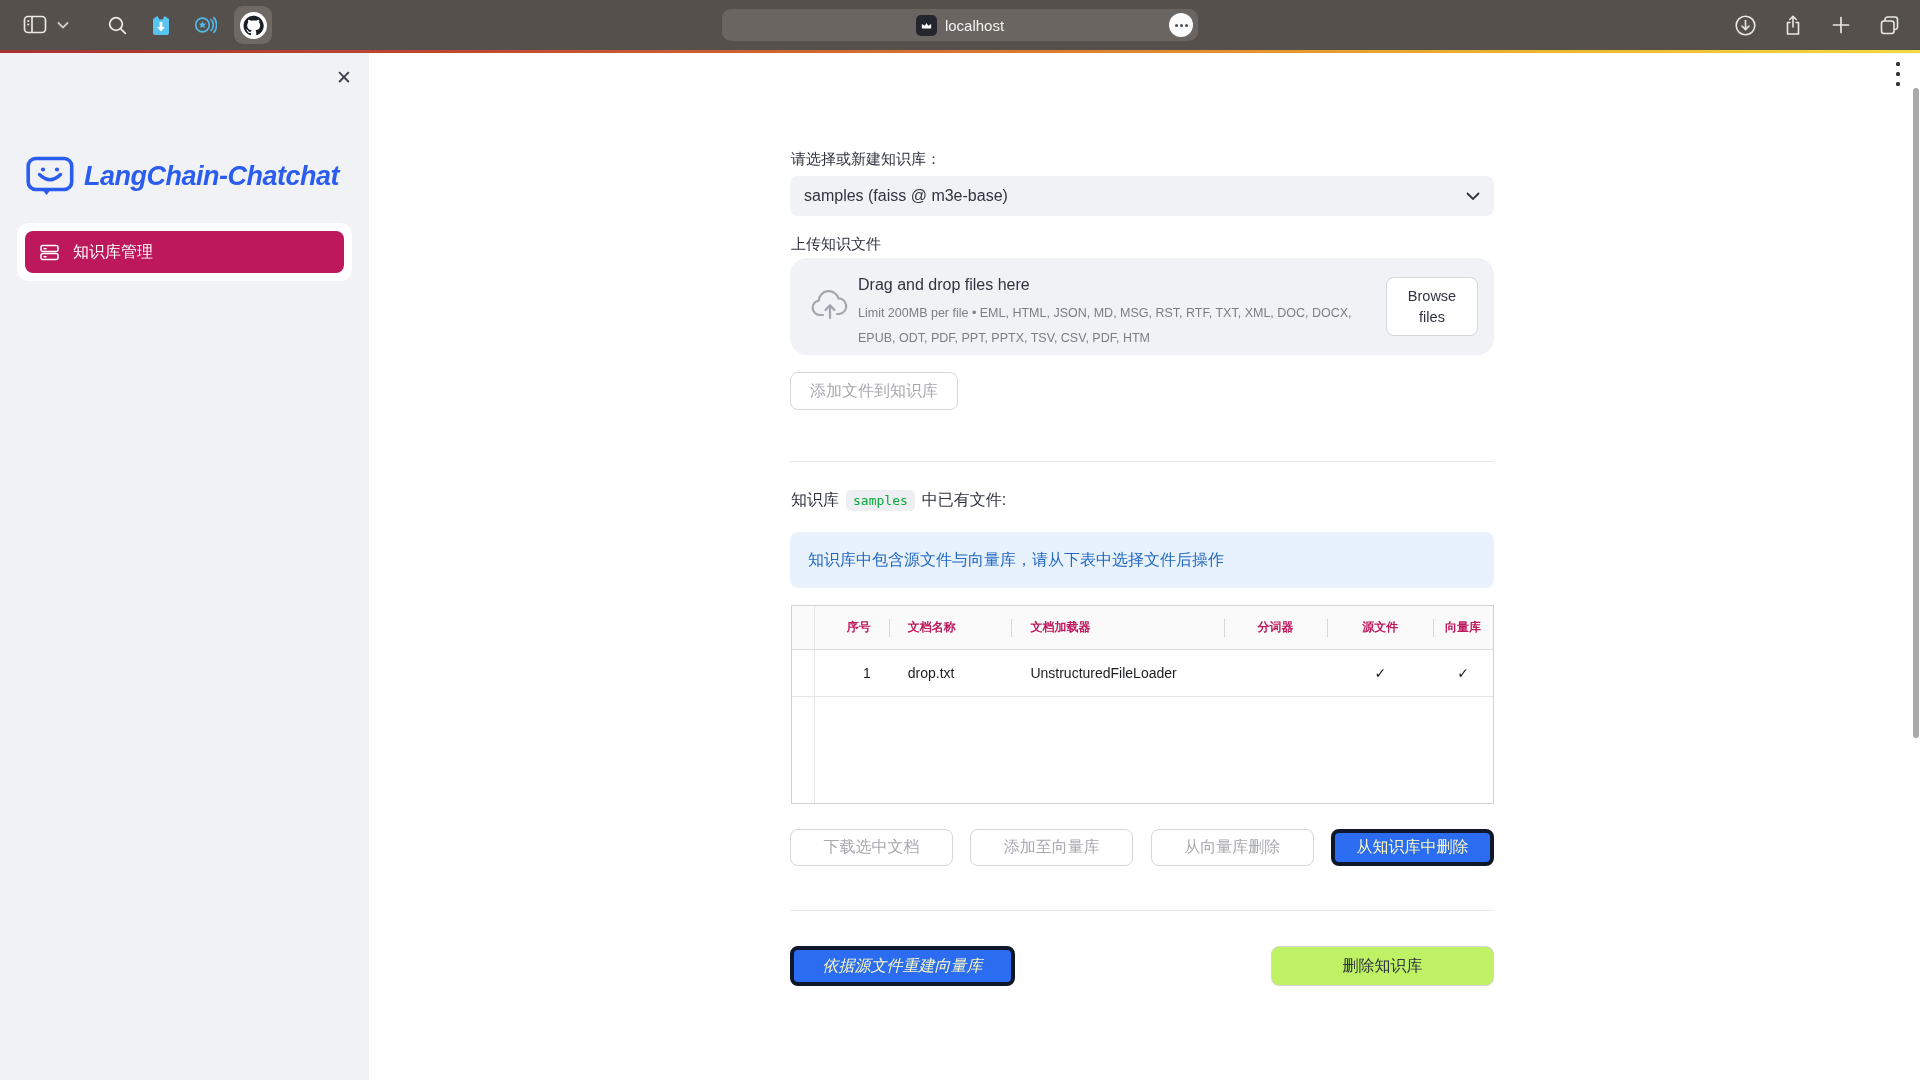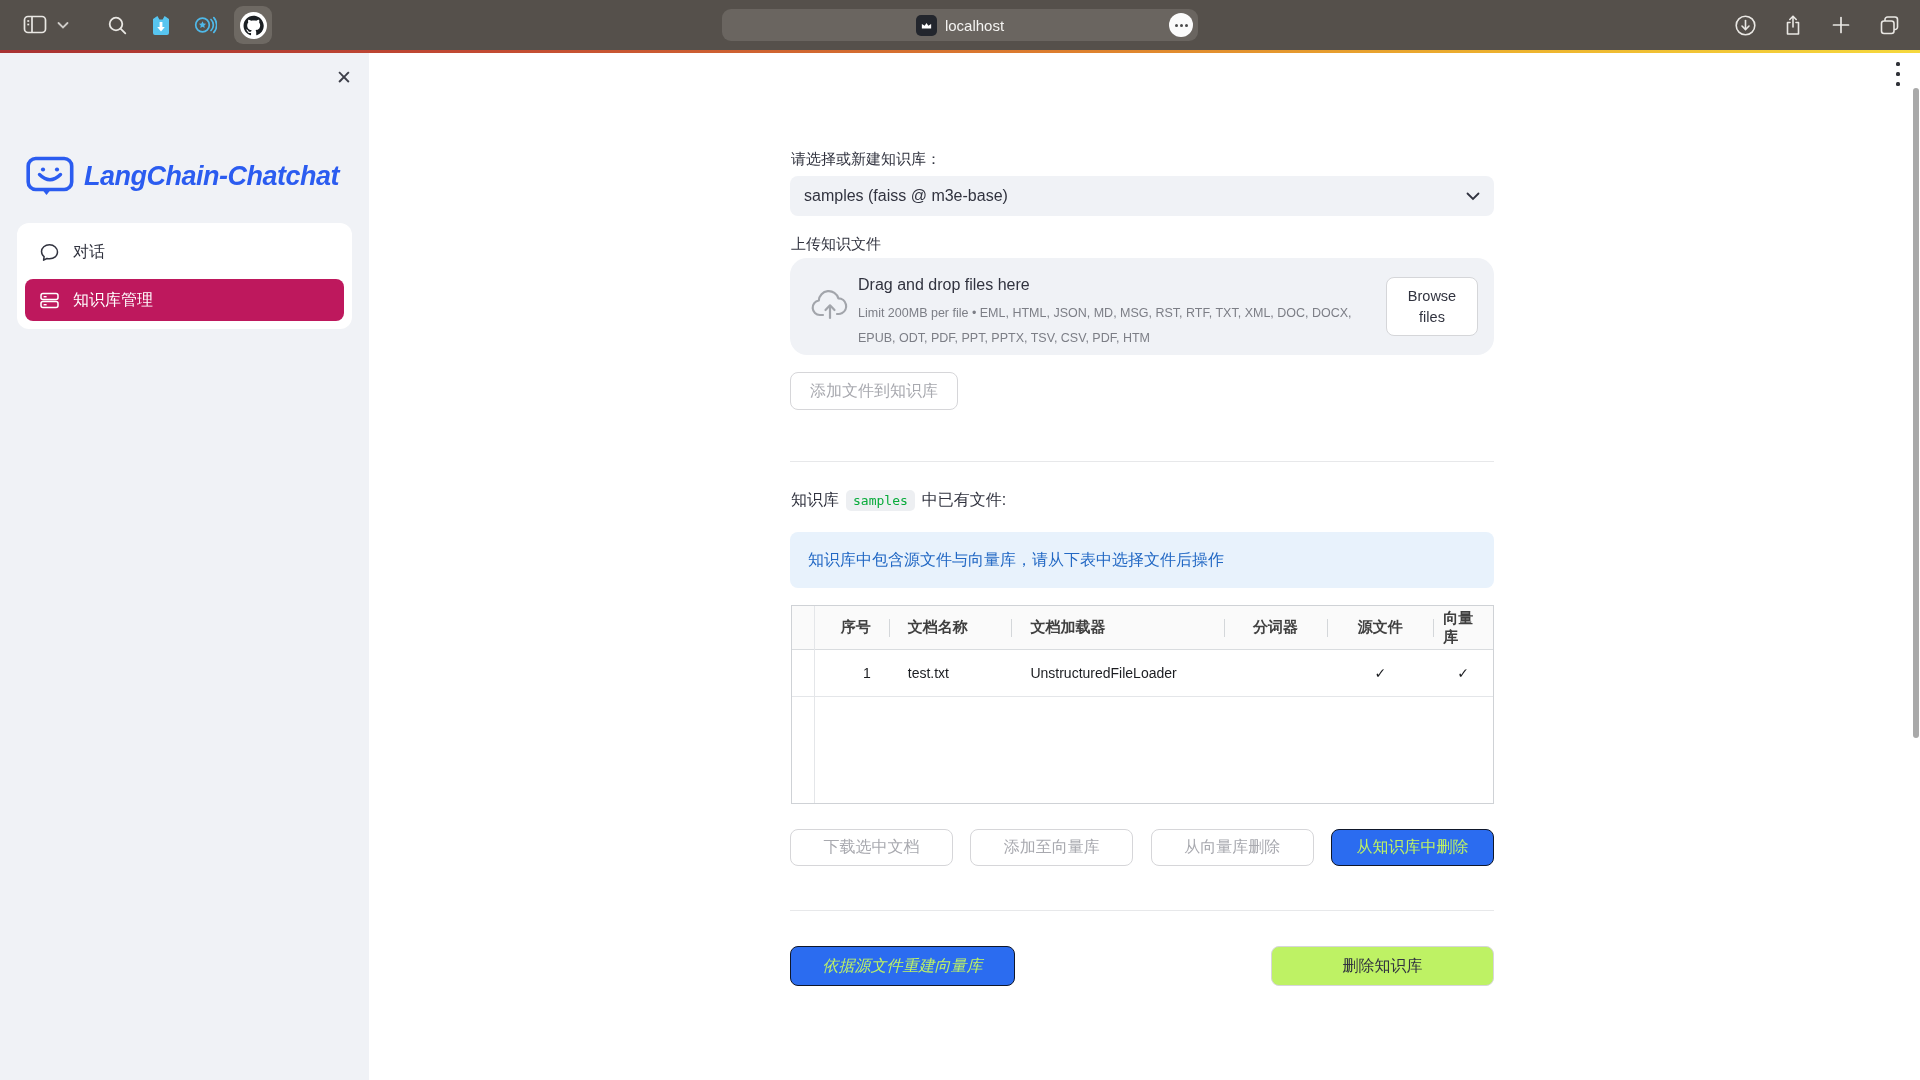--- a/index.html
+++ b/index.html
@@ -56,41 +56,41 @@
     border-radius:17px; }
   .dz-icon { position:absolute; left:20px; top:30px; }
   .dz-title { position:absolute; left:68px; top:18px; font-size:16px; color:#31333f; }
   .dz-hint { position:absolute; left:68px; top:43px; width:516px; font-size:12.5px; line-height:25px; color:#7c7e86; }
   .browse-btn { position:absolute; right:16px; top:19px; width:92px; height:59px; background:#fff;
     border:1px solid #d5d6d9; border-radius:8px; font-size:14.5px; color:#31333f;
     display:flex; align-items:center; justify-content:center; text-align:center; line-height:21px; padding:0 10px; }
 
   .btn { border-radius:8px; font-size:16px; display:flex; align-items:center; justify-content:center; cursor:default; }
   .btn-disabled { background:#fff; border:1px solid #d6d6d9; color:#a8a9af; }
-  .btn-primary { background:#2b6cf0; border:1px solid #0f172a; color:#bef264; }
+  .btn-primary { background:#2b6cf0; border:4px solid #0f172a; color:#fef9c3; }
   .btn-secondary { background:#bef264; border:1px solid #d6d6d9; color:#31333f; }
   .add-btn { position:absolute; top:319px; left:0; height:38px; padding:0 19px; }
 
   .divider { position:absolute; left:0; width:704px; height:1px; background:#e7e8ea; }
   .div1 { top:408px; } .div2 { top:857px; }
 
   .files-heading { position:absolute; top:437px; left:1px; font-size:16px; color:#31333f;
     display:flex; align-items:center; gap:7px; }
   .code-chip { font-family:"DejaVu Sans Mono","Liberation Mono",monospace; font-size:13px; color:#09ab3b;
     background:#edeff2; border-radius:5px; padding:3px 7px; }
 
   .infobox { position:absolute; top:479px; left:0; width:704px; height:56px; background:#e8f2fc;
     border-radius:8px; display:flex; align-items:center; padding:0 18px;
     font-size:16px; color:#2268c4; font-weight:500; }
 
   
   .grid { position:absolute; top:552px; left:1px; width:703px; height:199px;
     border:1px solid #cfd2d6; background:#fff; font-size:14px; color:#1b1d21; }
   .g-head { display:flex; height:44px; background:#fafafa; border-bottom:1px solid #d9dcdf;
-    font-size:15px; font-weight:700; color:#404040; align-items:flex-start; }
+    font-size:12px; font-weight:700; color:#be185d; align-items:flex-start; }
   .g-row { display:flex; height:47px; border-bottom:1px solid #e4e6e9; align-items:center; }
   .g-gutter-line { position:absolute; left:22px; top:0; bottom:0; width:1px; background:#e4e6e9; }
   .c { position:relative; display:flex; align-items:center; height:100%; padding:0 10px; }
   .c0 { width:22px; padding:0; }
   .c1 { width:75px; justify-content:flex-end; padding-right:18px; }
   .c2 { width:123px; padding-left:19px; }
   .c3 { width:213px; padding-left:19px; }
   .c4 { width:104px; justify-content:center; }
   .c5 { width:106px; justify-content:center; }
   .c6 { width:60px; justify-content:center; }
@@ -206,26 +206,20 @@
       <rect x="2.2" y="3.5" width="43.5" height="31" rx="7.5" fill="none" stroke="#2b5cf0" stroke-width="3.6"></rect>
       <path d="M15 33 l5.5 7 5.5-7 Z" fill="#2b5cf0"></path>
       <circle cx="17" cy="14.5" r="2.1" fill="#2b5cf0"></circle>
       <circle cx="31" cy="14.5" r="2.1" fill="#2b5cf0"></circle>
       <path d="M13.5 19.5 q10.5 10.5 21 0" fill="none" stroke="#2b5cf0" stroke-width="3.4" stroke-linecap="round"></path>
     </svg>
     <span class="logo-text">LangChain-Chatchat</span>
   </div>
 
   <div class="nav-card">
-    <div class="nav-item">
-      <svg width="21" height="21" viewBox="0 0 21 21" fill="none" stroke="#31333f" stroke-width="1.5">
-        <path d="M10.5 2.8 c-4.6 0-8 2.9-8 6.8 0 2 1 3.8 2.6 5 l-.5 3.6 3.3-1.7 c.8.2 1.7.3 2.6.3 4.6 0 8-2.9 8-6.8 s-3.4-7.2-8-7.2 Z" stroke-linejoin="round"></path>
-      </svg>
-      <span>对话</span>
-    </div>
     <div class="nav-item active">
       <svg width="21" height="21" viewBox="0 0 21 21">
         <rect x="2" y="3.5" width="17" height="6" rx="2" fill="none" stroke="#ffffff" stroke-width="1.5"></rect>
         <rect x="2" y="11.5" width="17" height="6" rx="2" fill="none" stroke="#ffffff" stroke-width="1.5"></rect>
         <rect x="4.6" y="6" width="3" height="1.4" fill="#ffffff"></rect>
         <rect x="4.6" y="14" width="3" height="1.4" fill="#ffffff"></rect>
       </svg>
       <span>知识库管理</span>
     </div>
   </div>
@@ -283,21 +277,21 @@
         <div class="c c1">序号</div>
         <div class="c c2">文档名称</div>
         <div class="c c3">文档加载器</div>
         <div class="c c4">分词器</div>
         <div class="c c5">源文件</div>
         <div class="c c6">向量库</div>
       </div>
       <div class="g-row">
         <div class="c c0"></div>
         <div class="c c1">1</div>
-        <div class="c c2">test.txt</div>
+        <div class="c c2">drop.txt</div>
         <div class="c c3">UnstructuredFileLoader</div>
         <div class="c c4"></div>
         <div class="c c5">✓</div>
         <div class="c c6">✓</div>
       </div>
     </div>
 
     <div class="actions">
       <div class="btn btn-disabled">下载选中文档</div>
       <div class="btn btn-disabled">添加至向量库</div>

